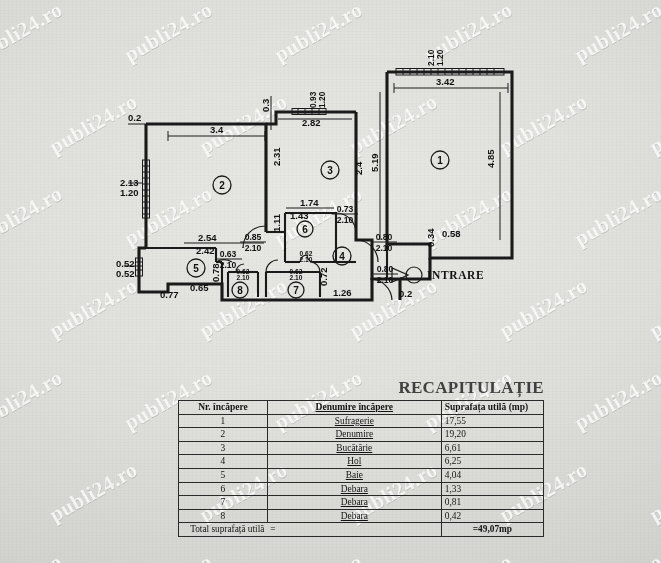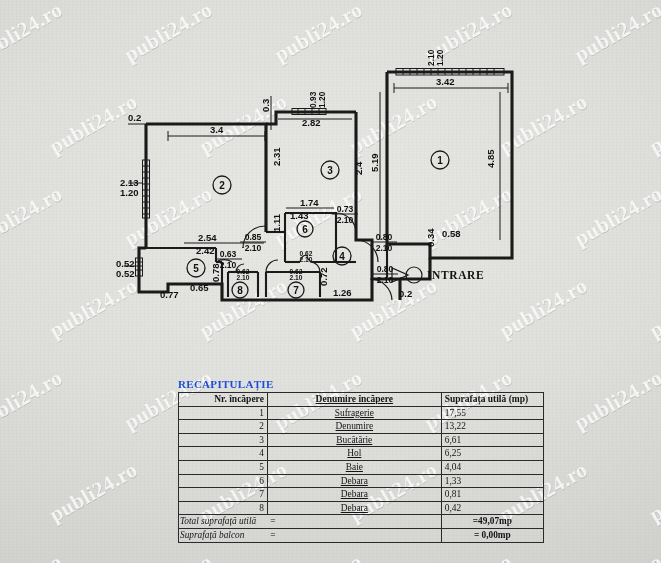--- a/index.html
+++ b/index.html
@@ -45,33 +45,33 @@
   .rm-circ{fill:none;stroke:#1a1a1a;stroke-width:1.3;}
   text{font-family:"Liberation Sans", sans-serif;fill:#111;}
   .dim{font-size:9.5px;font-weight:700;}
   .dim-s{font-size:8.4px;font-weight:700;}
   .rmno{font-size:10px;font-weight:700;text-anchor:middle;}
   .frac{font-size:8.6px;font-weight:700;text-anchor:middle;}
   .intrare{font-family:"Liberation Serif", serif;font-size:11.5px;font-weight:700;letter-spacing:.6px;}
   
   #tblwrap{position:absolute;left:178px;top:378px;width:366px;}
   #ttl{
-    text-align:left;font-family:"Liberation Serif", serif;
-    font-size:11px;font-weight:700;letter-spacing:.3px;color:#1d4ed8;
+    text-align:right;font-family:"Liberation Serif", serif;
+    font-size:17px;font-weight:700;letter-spacing:.3px;color:#404040;
     margin:0 0 2px 0;
   }
   table{border-collapse:collapse;width:366px;font-family:"Liberation Serif", serif;color:#141414;}
   table td,table th{border:1px solid #2a2a2a;padding:0 3px;height:12.6px;line-height:12.6px;font-size:9.4px;}
   thead th{font-weight:700;text-align:center;font-size:9.5px;}
-  .c-num{width:86px;text-align:right;margin-left:47px;}
+  .c-num{width:86px;text-align:center;margin-left:47px;}
   .c-name{width:178px;text-align:center;text-decoration:underline;}
   .c-area{width:100px;text-align:left;}
   tbody td{font-weight:400;}
   .sum td{font-size:9.3px;}
-  .sum .lbl{text-align:left;border-right:none;padding-left:1px;font-style:italic;}
+  .sum .lbl{text-align:right;border-right:none;padding-left:1px;}
   .sum .mid{border-left:none;border-right:1px solid #2a2a2a;}
   .sum .val{text-align:center;font-weight:bold;}
   .bold{font-weight:700;}
 </style>
 </head>
 <body>
 
 <div id="paper"></div>
 <div id="wm">
     <div class="wm" style="left: -30px; top: 20px;">publi24.ro</div>
@@ -365,21 +365,21 @@
     </thead>
     <tbody id="tbody">
         <tr>
           <td class="c-num">1</td>
           <td class="c-name">Sufragerie</td>
           <td class="c-area">17,55</td>
         </tr>
         <tr>
           <td class="c-num">2</td>
           <td class="c-name">Denumire</td>
-          <td class="c-area">13,22</td>
+          <td class="c-area">19,20</td>
         </tr>
         <tr>
           <td class="c-num">3</td>
           <td class="c-name">Bucătărie</td>
           <td class="c-area">6,61</td>
         </tr>
         <tr>
           <td class="c-num">4</td>
           <td class="c-name">Hol</td>
           <td class="c-area">6,25</td>
@@ -404,20 +404,15 @@
           <td class="c-name">Debara</td>
           <td class="c-area">0,42</td>
         </tr>
       </tbody>
     <tfoot id="tfoot">
         <tr class="sum">
           <td class="lbl">Total suprafață utilă</td>
           <td class="mid">=</td>
           <td class="val">=49,07mp</td>
         </tr>
-        <tr class="sum">
-          <td class="lbl">Suprafață balcon</td>
-          <td class="mid">=</td>
-          <td class="val">=  0,00mp</td>
-        </tr>
       </tfoot>
   </table>
 </div>
 
 </body></html>

